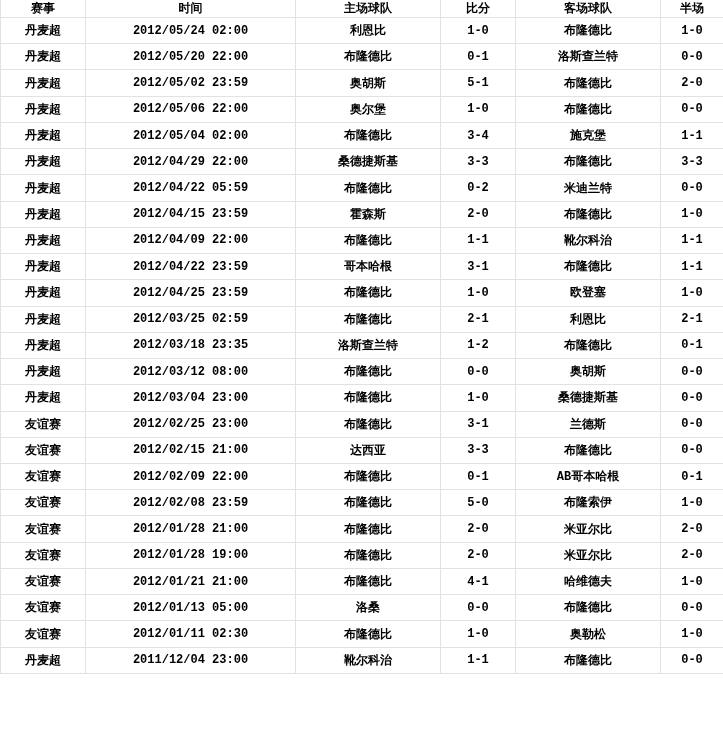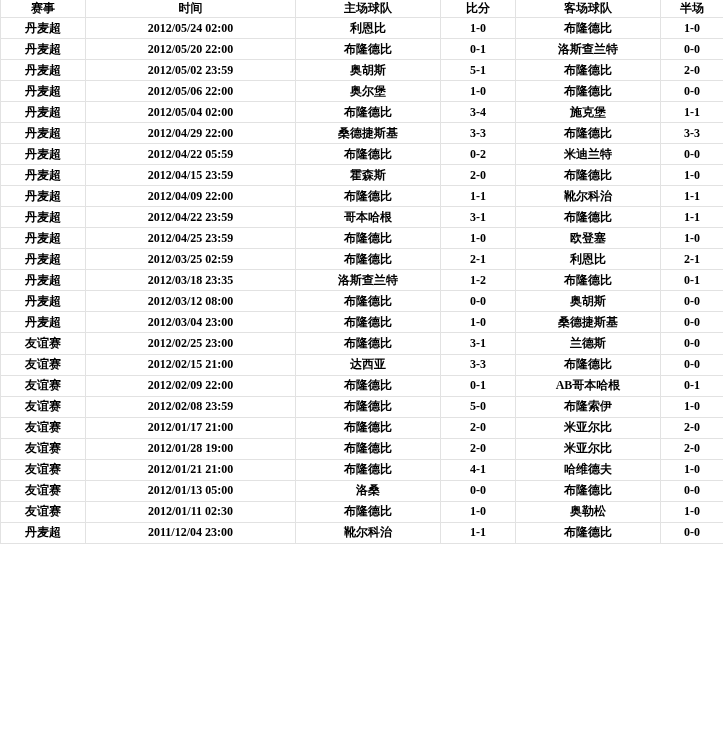--- a/index.html
+++ b/index.html
@@ -5,25 +5,25 @@
   html, body {
     margin: 0;
     padding: 0;
     width: 723px;
     height: 750px;
     background: #ffffff;
     overflow: hidden;
   }
   table.results {
     width: 723px;
-    height: 544px;
+    height: 674px;
     border-collapse: collapse;
     table-layout: fixed;
     border-left: 1px solid #e2e2e2;
-    font-family: Liberation Serif, serif;
+    font-family: Liberation Mono, monospace;
   }
   table.results th,
   table.results td {
     border-right: 1px solid #e2e2e2;
     border-bottom: 1px solid #e2e2e2;
     text-align: center;
     vertical-align: middle;
     font-size: 12px;
     font-weight: 700;
     color: #000000;
@@ -227,21 +227,21 @@
     <td>友谊赛</td>
     <td>2012/02/08 23:59</td>
     <td>布隆德比</td>
     <td>5-0</td>
     <td>布隆索伊</td>
     <td>1-0</td>
   </tr>
 
   <tr>
     <td>友谊赛</td>
-    <td>2012/01/17 21:00</td>
+    <td>2012/01/28 21:00</td>
     <td>布隆德比</td>
     <td>2-0</td>
     <td>米亚尔比</td>
     <td>2-0</td>
   </tr>
 
   <tr>
     <td>友谊赛</td>
     <td>2012/01/28 19:00</td>
     <td>布隆德比</td>

